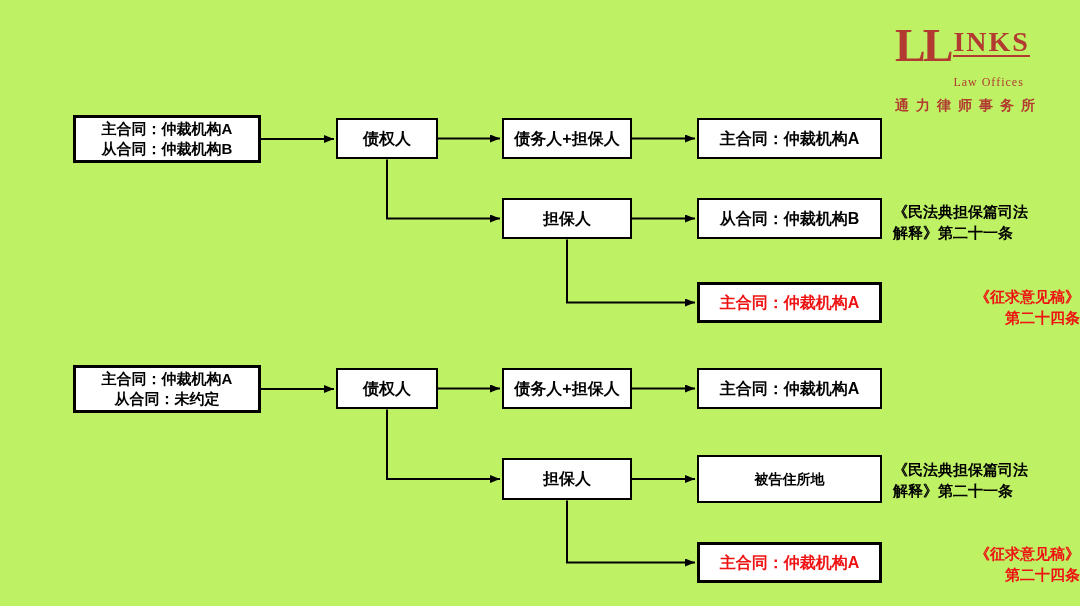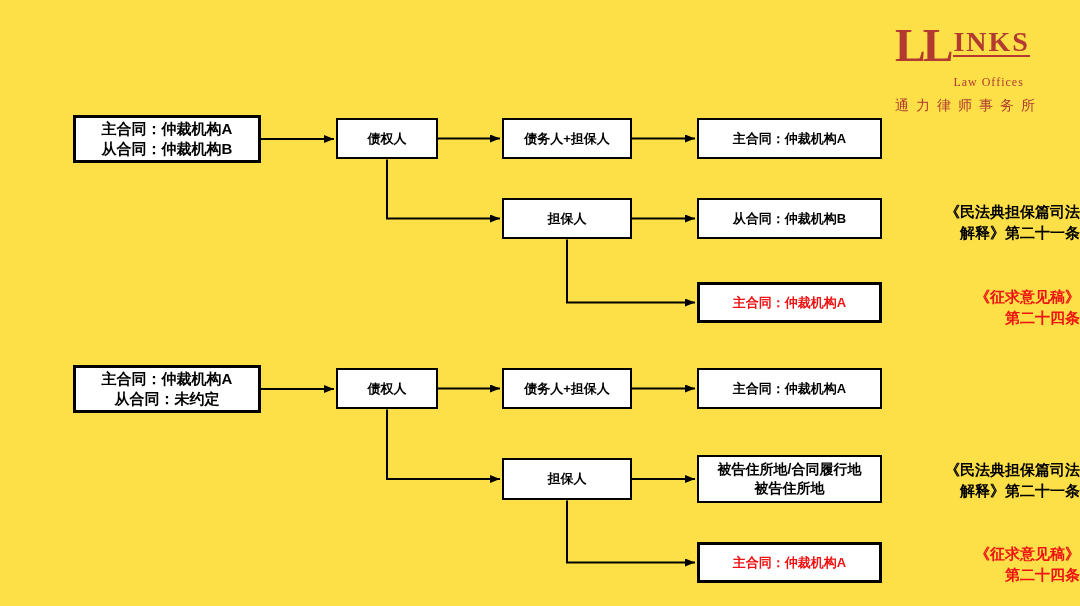--- a/index.html
+++ b/index.html
@@ -1,41 +1,41 @@
 <!DOCTYPE html>
 <html><head>
 <meta charset="utf-8">
 <style>
   * { margin:0; padding:0; box-sizing:border-box; }
   html,body { background:#ffffff; }
   body { font-family:"Liberation Sans", sans-serif; }
   .canvas {
-    position:relative; width:1080px; height:606px; background:#fde047;
+    position:relative; width:1080px; height:606px; background:#bef264;
     overflow:hidden;
   }
   .connectors { position:absolute; left:0; top:0; }
   .connectors line, .connectors polyline {
     stroke:#000000; stroke-width:2; fill:none;
   }
   .box {
     position:absolute; display:flex; flex-direction:column;
     align-items:center; justify-content:center;
     border:2px solid #000000; background:#ffffff;
-    font-weight:700; color:#000000; font-size:13px; line-height:20px;
+    font-weight:700; color:#000000; font-size:16px; line-height:20px;
     text-align:center; white-space:nowrap;
   }
   .box--strong { border-width:3px; }
   .box--two { font-size:15px; }
   .box--small { font-size:14px; line-height:19px; }
   .box--red { color:#ee1212; border-width:3px; }
   .line { display:block; }
   .line:empty { display:none; }
   .note {
     position:absolute; width:187px; font-weight:700; font-size:15px;
-    line-height:21px; color:#000000; text-align:right; white-space:nowrap;
+    line-height:21px; color:#000000; text-align:left; white-space:nowrap;
   }
   .note--red { color:#ee1212; text-align:right; }
   .note span { display:block; }
   
   .logo { position:absolute; color:#b23a31; }
   .logo-en { display:flex; align-items:flex-start; }
   .logo-ll {
     font-family:"Liberation Serif", serif; font-weight:700;
     font-size:46px; line-height:40px; letter-spacing:-3px;
   }
@@ -43,21 +43,21 @@
   .logo-inks {
     font-family:"Liberation Serif", serif; font-weight:700;
     font-size:28px; line-height:25px; letter-spacing:2px;
   }
   .logo-law {
     font-family:"Liberation Serif", serif; font-size:12px;
     border-top:2px solid #b23a31; margin-top:1px; padding-top:18px;
     letter-spacing:1px; white-space:nowrap;
   }
   .logo-cn {
-    margin-top:7px; font-size:14px; font-weight:400; letter-spacing:7px;
+    margin-top:7px; font-size:14px; font-weight:700; letter-spacing:7px;
     white-space:nowrap;
   }
 </style>
 </head>
 <body>
 
 <div class="canvas">
 
   <svg class="connectors" width="1080" height="606" viewBox="0 0 1080 606">
     <defs>
@@ -116,21 +116,20 @@
 
   <div class="box box--strong box--two" style="left:73px; top:365px; width:188px; height:48px;">
     <span class="line">主合同：仲裁机构A</span>
     <span class="line">从合同：未约定</span>
   </div>
   <div class="box" style="left:336px; top:368px; width:102px; height:41px;">债权人</div>
   <div class="box" style="left:502px; top:368px; width:130px; height:41px;">债务人+担保人</div>
   <div class="box" style="left:697px; top:368px; width:185px; height:41px;">主合同：仲裁机构A</div>
   <div class="box" style="left:502px; top:458px; width:130px; height:42px;">担保人</div>
   <div class="box box--small" style="left:697px; top:455px; width:185px; height:48px;">
-    <span class="line">被告住所地/合同履行地</span>
     <span class="line">被告住所地</span>
   </div>
   <div class="box box--red" style="left:697px; top:542px; width:185px; height:41px;">主合同：仲裁机构A</div>
   <div class="note" style="left:893px; top:459px;">
     <span>《民法典担保篇司法</span>
     <span>解释》第二十一条</span>
   </div>
   <div class="note note--red" style="left:893px; top:543px;">
     <span>《征求意见稿》</span>
     <span>第二十四条</span>

